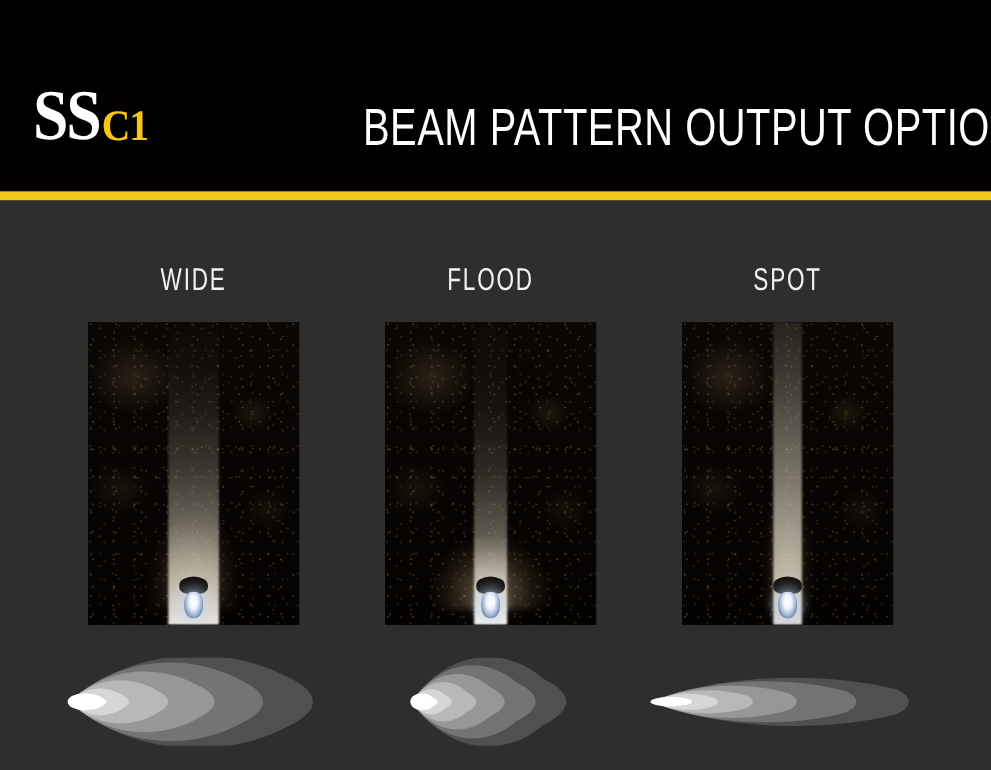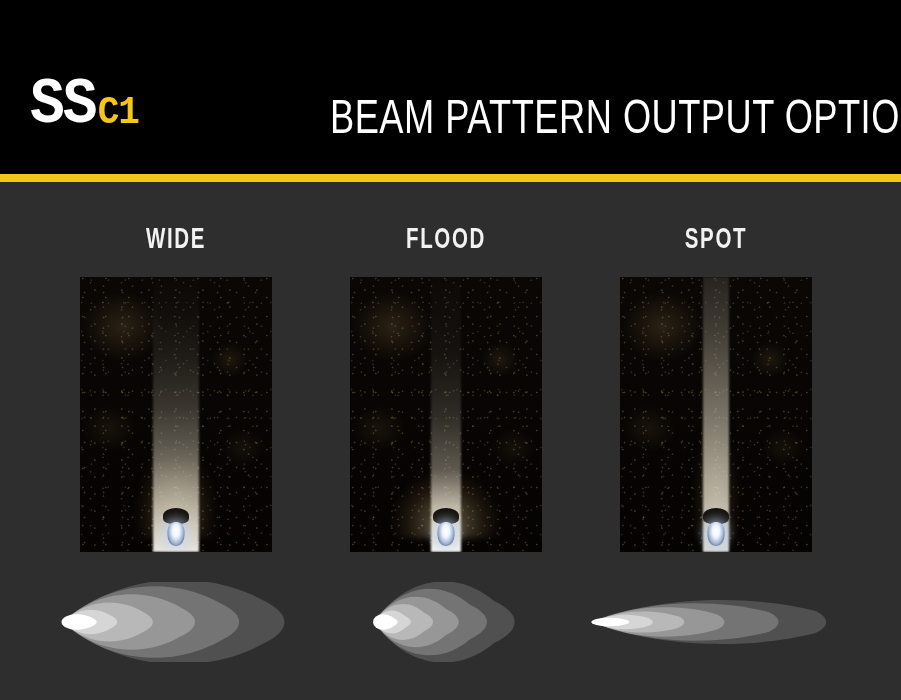--- a/index.html
+++ b/index.html
@@ -11,21 +11,21 @@
   }
   .page { position:relative; width:901px; height:700px; background:#2e2e2e; }
 
   
   .header {
     position:absolute; left:0; top:0; width:901px; height:174px;
     background:#000;
   }
   .logo {
     position:absolute; left:30px; top:80px;
-    font-family:Liberation Mono, monospace;
+    font-family:Liberation Serif, serif;
     font-weight:bold;
     letter-spacing:-1px;
     line-height:1;
     white-space:nowrap;
   }
   .logo-ss {
     font-size:58px; color:#ffffff; font-weight:bold;
     transform:scaleY(1.12); display:inline-block;
     transform-origin:bottom left;
     letter-spacing:-2px;
@@ -50,21 +50,21 @@
   .divider {
     position:absolute; left:0; top:174px; width:901px; height:8px;
     background:#f5c518;
   }
 
   
   .columns {
     position:absolute; left:0; top:182px; width:901px; height:518px;
   }
   .col {
-    position:absolute; top:0; width:270px; height:374px;font-weight:bold;
+    position:absolute; top:16px; width:270px; height:374px;
   }
   .col-0 { left:41px; }
   .col-1 { left:311px; }
   .col-2 { left:581px; }
 
   .col-label {
     position:absolute; left:0; top:40px; width:270px;
     text-align:center;
     color:#f2f2f2;
     font-size:25px;

